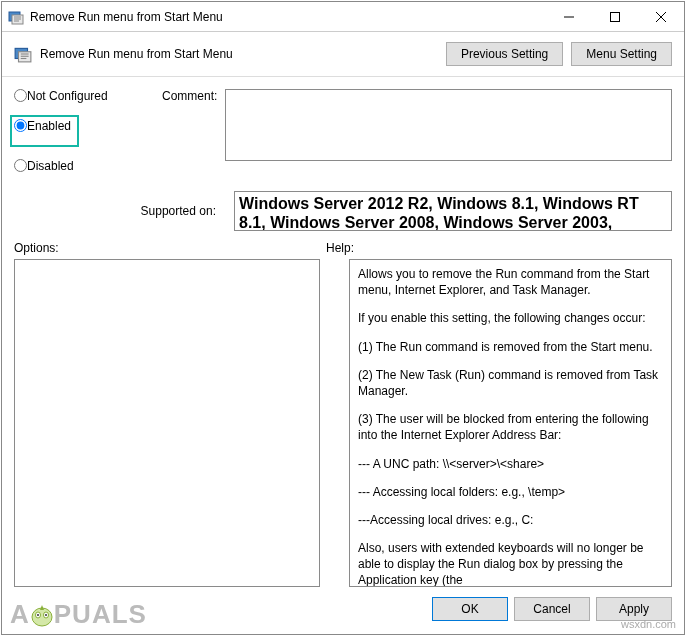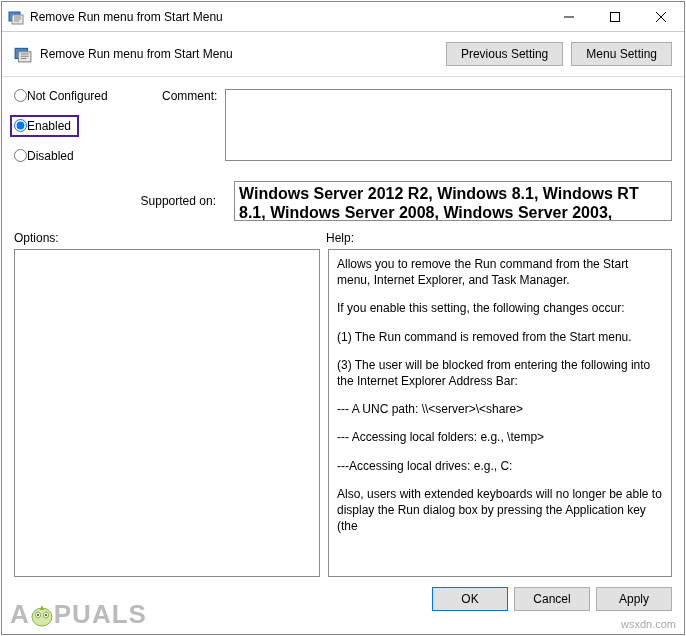--- a/index.html
+++ b/index.html
@@ -78,22 +78,22 @@
       gap: 18px;
     }
     .radio-col { width: 130px; }
     .radio-opt {
       display: flex; align-items: flex-start;
       margin-bottom: 12px;
       font-size: 12px;
     }
     .radio-opt input { margin: 0; }
     .highlight-box {
-      border: 2px solid #4c1d95;
-      padding: 2px 6px 2px 2px;
+      border: 2px solid #14b8a6;
+      padding: 2px 6px 12px 2px;
       margin-left: -4px;
       width: fit-content;
     }
     .comment-label, .supported-label {
       font-size: 12px;
     }
     .comment-box {
       flex: 1;
       height: 72px;
       border: 1px solid #8a8a8a;
@@ -138,20 +138,21 @@
       background: #fff;
     }
     .help-panel {
       flex: 1;
       border: 1px solid #8a8a8a;
       background: #fff;
       overflow-y: scroll;
       padding: 6px 8px;
       font-size: 12px;
       line-height: 1.35;
+      margin-left: 21px;
     }
     .help-panel p { margin-bottom: 12px; }
     .footer {
       display: flex;
       justify-content: flex-end;
       gap: 6px;
       padding: 10px 12px;
     }
     .footer .btn { width: 76px; }
     .watermark {
@@ -270,20 +271,21 @@
     <span class="options-label">Options:</span>
     <span class="help-label">Help:</span>
   </div>
 
   <div class="panels">
     <div class="options-panel"></div>
     <div class="help-panel">
       <p>Allows you to remove the Run command from the Start menu, Internet Explorer, and Task Manager.</p>
       <p>If you enable this setting, the following changes occur:</p>
       <p>(1) The Run command is removed from the Start menu.</p>
+      <p>(2) The New Task (Run) command is removed from Task Manager.</p>
       <p>(3) The user will be blocked from entering the following into the Internet Explorer Address Bar:</p>
       <p>--- A UNC path: \\&lt;server&gt;\&lt;share&gt;</p>
       <p>--- Accessing local folders: e.g., \temp&gt;</p>
       <p>---Accessing local drives:  e.g., C:</p>
       <p>Also, users with extended keyboards will no longer be able to display the Run dialog box by pressing the Application key (the</p>
     </div>
   </div>
 
   <div class="footer">
     <button class="btn default">OK</button>

